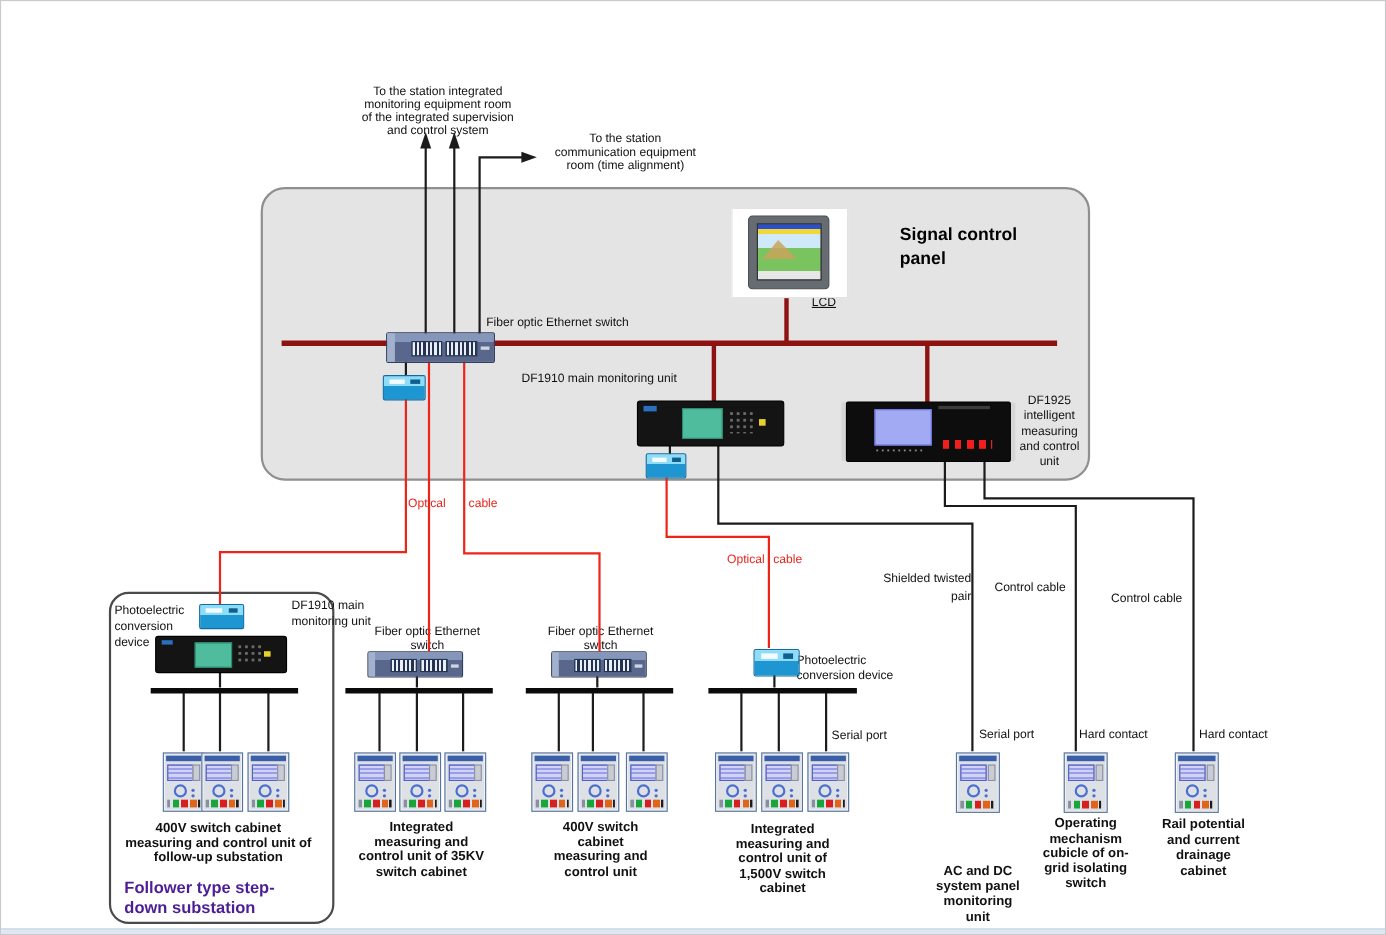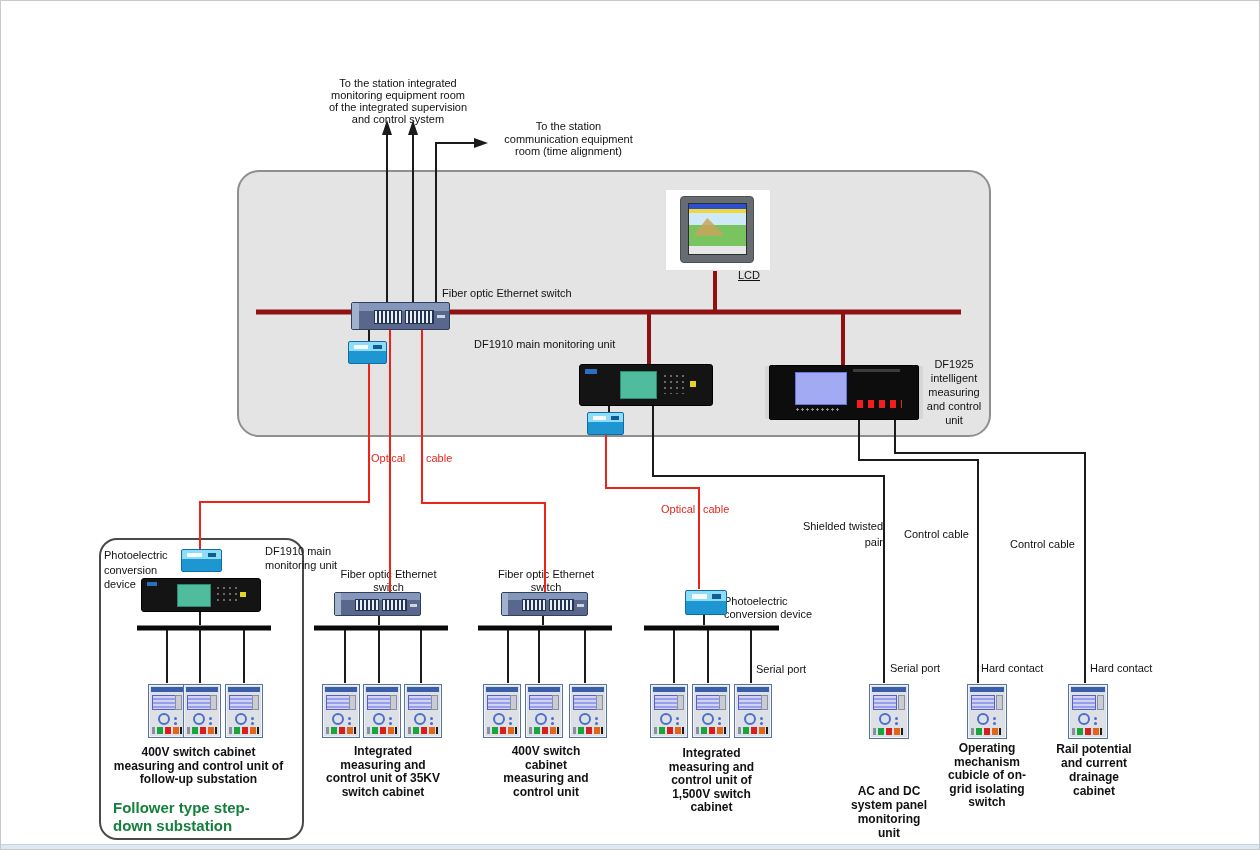--- a/index.html
+++ b/index.html
@@ -4,21 +4,21 @@
 <style>
   html,body{margin:0;padding:0;background:#fff;font-family:"Liberation Sans",sans-serif;}
   .canvas{position:relative;width:1260px;height:850px;background:#fff;border:1px solid #c9c9c9;box-sizing:border-box;overflow:hidden;}
   .txt{position:absolute;white-space:pre-line;color:#111;font-size:11px;line-height:13px;}
   .ctr{text-align:center;}
   .rgt{text-align:right;}
   .red{color:#e8261c;}
   .title{font-size:21px;font-weight:bold;line-height:28px;color:#000;}
   .panel-title{font-size:16px;font-weight:bold;line-height:22px;color:#000;}
   .cap{font-size:12px;font-weight:bold;line-height:13.5px;color:#111;}
-  .footer-label{font-size:15px;font-weight:bold;line-height:18px;color:#15803d;}
+  .footer-label{font-size:15px;font-weight:bold;line-height:18px;color:#4c1d95;}
 
   
   .signal-panel{position:absolute;left:236px;top:169px;width:754px;height:267px;background:#e4e4e5;border:2px solid #8f8f8f;border-radius:22px;box-sizing:border-box;}
   .follower-box{position:absolute;left:98px;top:537px;width:205px;height:302px;background:#fff;border:2px solid #4a4a4a;border-radius:18px;box-sizing:border-box;}
   .bottom-strip{position:absolute;left:0;top:843px;width:1260px;height:7px;background:#dde8f3;border-top:1px solid #c3d3e4;}
 
   svg.wires{position:absolute;left:0;top:0;z-index:5;}
   .dev{position:absolute;z-index:8;}
 
   
@@ -139,20 +139,22 @@
 
 
   <div class="txt ctr" style="left:312px;top:76px;width:170px;line-height:12px;">To the station integrated
 monitoring equipment room
 of the integrated supervision
 and control system</div>
   <div class="txt ctr" style="left:490px;top:119px;width:155px;line-height:12.5px;">To the station
 communication equipment
 room (time alignment)</div>
 
+  <div class="txt panel-title" style="left:817px;top:202px;width:140px;">Signal control
+panel</div>
   <div class="txt" style="left:737px;top:268px;width:40px;text-decoration:underline;">LCD</div>
   <div class="txt" style="left:441px;top:286px;width:160px;">Fiber optic Ethernet switch</div>
   <div class="txt" style="left:473px;top:337px;width:170px;">DF1910 main monitoring unit</div>
   <div class="txt ctr" style="left:914px;top:356px;width:78px;line-height:14px;">DF1925
 intelligent
 measuring
 and control
 unit</div>
 
   <div class="txt red" style="left:370px;top:451px;">Optical</div>

